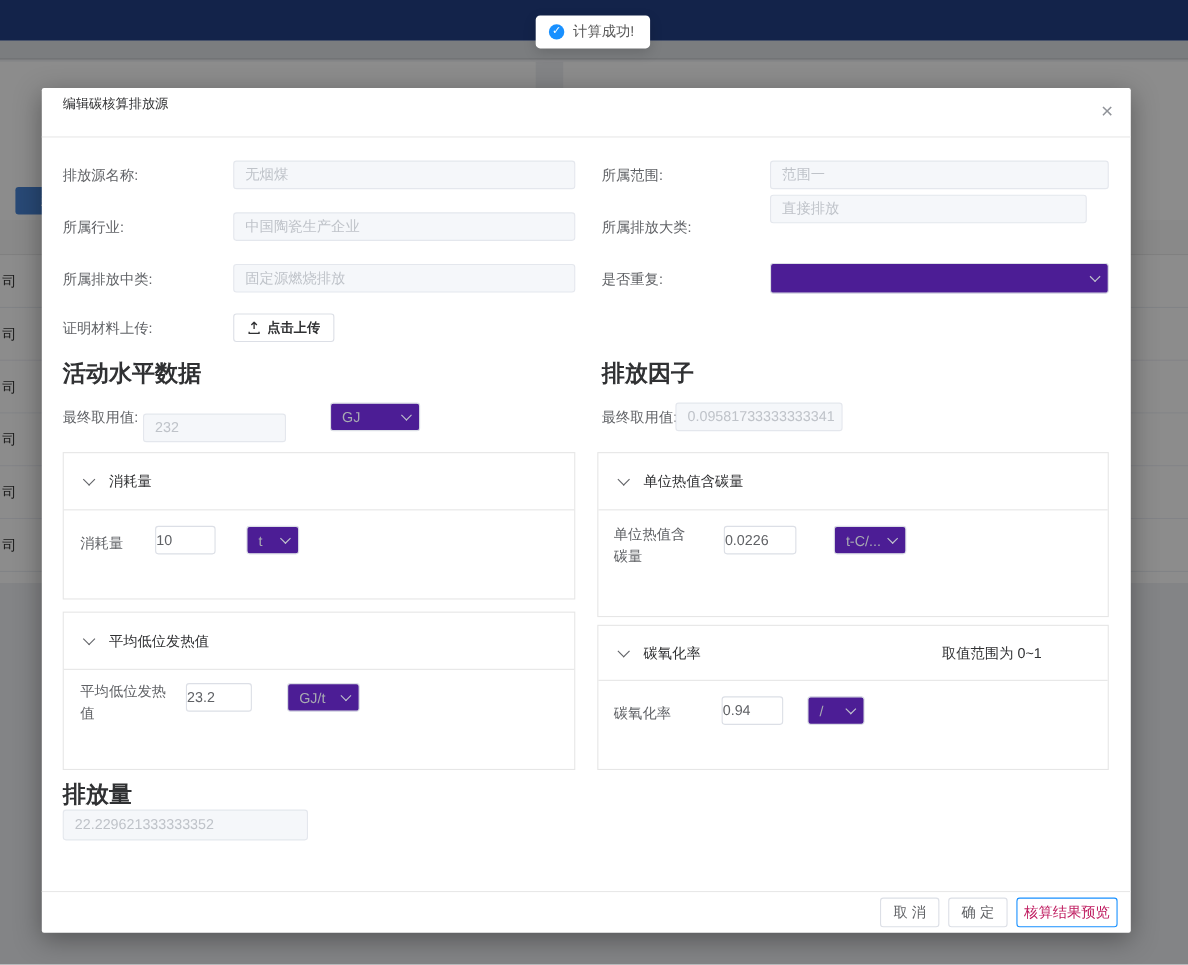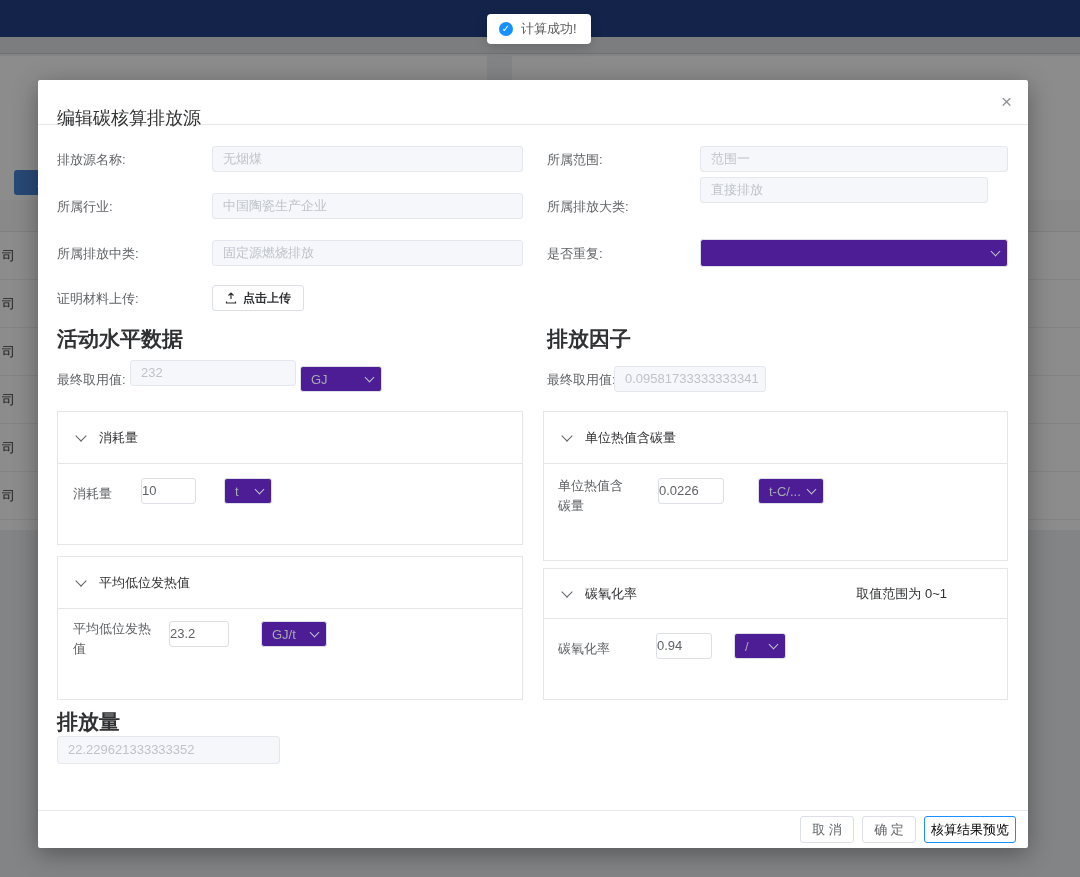--- a/index.html
+++ b/index.html
@@ -26,21 +26,21 @@
   .toast { position:absolute; left:487px; top:14px; height:30px; z-index:30; background:#fff; border-radius:4px;
     box-shadow:0 4px 12px rgba(0,0,0,0.15); display:flex; align-items:center; gap:8px; padding:0 14px 0 12px; }
   .check-circle { width:14px; height:14px; border-radius:50%; background:#1890ff; color:#fff; font-size:10px;
     line-height:14px; text-align:center; flex:0 0 auto; }
   .toast-text { font-size:13px; color:#595959; white-space:nowrap; }
 
   
   .modal { position:absolute; left:38px; top:80px; width:990px; height:768px; background:#fff; z-index:20;
     border-radius:2px; box-shadow:0 6px 24px rgba(0,0,0,0.35); font-size:13px; color:#606266; }
   .modal-header { position:absolute; left:0; top:0; width:990px; height:45px; border-bottom:1px solid #e8e8e8; }
-  .modal-title { position:absolute; left:19px; top:26px; font-size:18px; color:#303133; }
+  .modal-title { position:absolute; left:19px; top:6px; font-size:12px; color:#303133; }
   .modal-close { position:absolute; right:16px; top:11px; font-size:19px; color:#909399; cursor:pointer; line-height:22px; }
 
   .lbl { position:absolute; font-size:13px; color:#606266; white-space:nowrap; }
   .inp { position:absolute; height:26px; border:1px solid #e4e7ed; background:#f5f7fa; border-radius:3px;
     color:#bfc3c9; font-size:13px; line-height:24px; padding:0 10px; overflow:hidden; white-space:nowrap; }
   .sel { position:absolute; height:26px; border:1px solid #dcdfe6; background:#4c1d95; border-radius:3px;
     display:flex; align-items:center; justify-content:space-between; padding:0 8px 0 10px;
     color:#a8abb2; font-size:13px; }
   .chev { width:7px; height:7px; border-right:1.4px solid #c0c4cc; border-bottom:1.4px solid #c0c4cc;
     transform:rotate(45deg); margin-top:-4px; flex:0 0 auto; }
@@ -60,21 +60,21 @@
   .row-lbl { position:absolute; font-size:13px; color:#606266; line-height:20px; word-break:break-all; }
   .num { position:absolute; height:26px; border:1px solid #dcdfe6; border-radius:3px; background:#fff;
     color:#606266; font-size:13px; line-height:24px; }
 
   .em-inp { position:absolute; left:19px; top:656px; width:223px; height:28px; border:1px solid #e4e7ed;
     background:#f5f7fa; border-radius:3px; color:#bfc3c9; font-size:13px; line-height:26px; padding:0 10px; }
 
   .modal-footer-line { position:absolute; left:0; top:730px; width:990px; border-top:1px solid #e8e8e8; }
   .btn { position:absolute; top:736px; height:27px; background:#fff; border:1px solid #dcdfe6; border-radius:3px;
     font-size:13px; color:#606266; text-align:center; line-height:25px; cursor:pointer; white-space:nowrap; }
-  .btn.primary-outline { color:#000000; border-color:#1890ff; }
+  .btn.primary-outline { color:#be185d; border-color:#1890ff; }
 </style>
 </head>
 <body>
 
 <div class="navbar"></div>
 <div class="page">
   <div class="crumb-band"></div>
   <div class="content-card"></div>
   <div class="card-seam"></div>
   <div class="add-btn">新增</div>
@@ -125,21 +125,21 @@
     <svg width="12" height="12" viewBox="0 0 12 12">
       <path d="M6 1 L6 7 M3.5 3.5 L6 1 L8.5 3.5 M1.5 9.5 L1.5 11 L10.5 11 L10.5 9.5" stroke="#303133" stroke-width="1.2" fill="none"></path>
     </svg>
     <span>点击上传</span>
   </div>
 
   <span class="sec-h" style="left:19px; top:245px;">活动水平数据</span>
   <span class="sec-h" style="left:509px; top:245px;">排放因子</span>
 
   <span class="lbl" style="left:19px; top:291px;">最终取用值:</span>
-  <div class="inp" style="left:92px; top:280px; width:166px;">232</div>
+  <div class="inp" style="left:92px; top:296px; width:130px;">232</div>
   <div class="sel" style="left:262px; top:286px; width:82px;">
     <span>GJ</span>
     <span class="chev"></span>
   </div>
 
   <span class="lbl" style="left:509px; top:291px;">最终取用值:</span>
   <div class="inp" style="left:576px; top:286px; width:152px;">0.09581733333333341</div>
   <div class="sel" style="left:746px; top:286px; width:84px;margin-top:48px;">
     <span>tCO₂/GJ</span>
     <span class="chev"></span>

